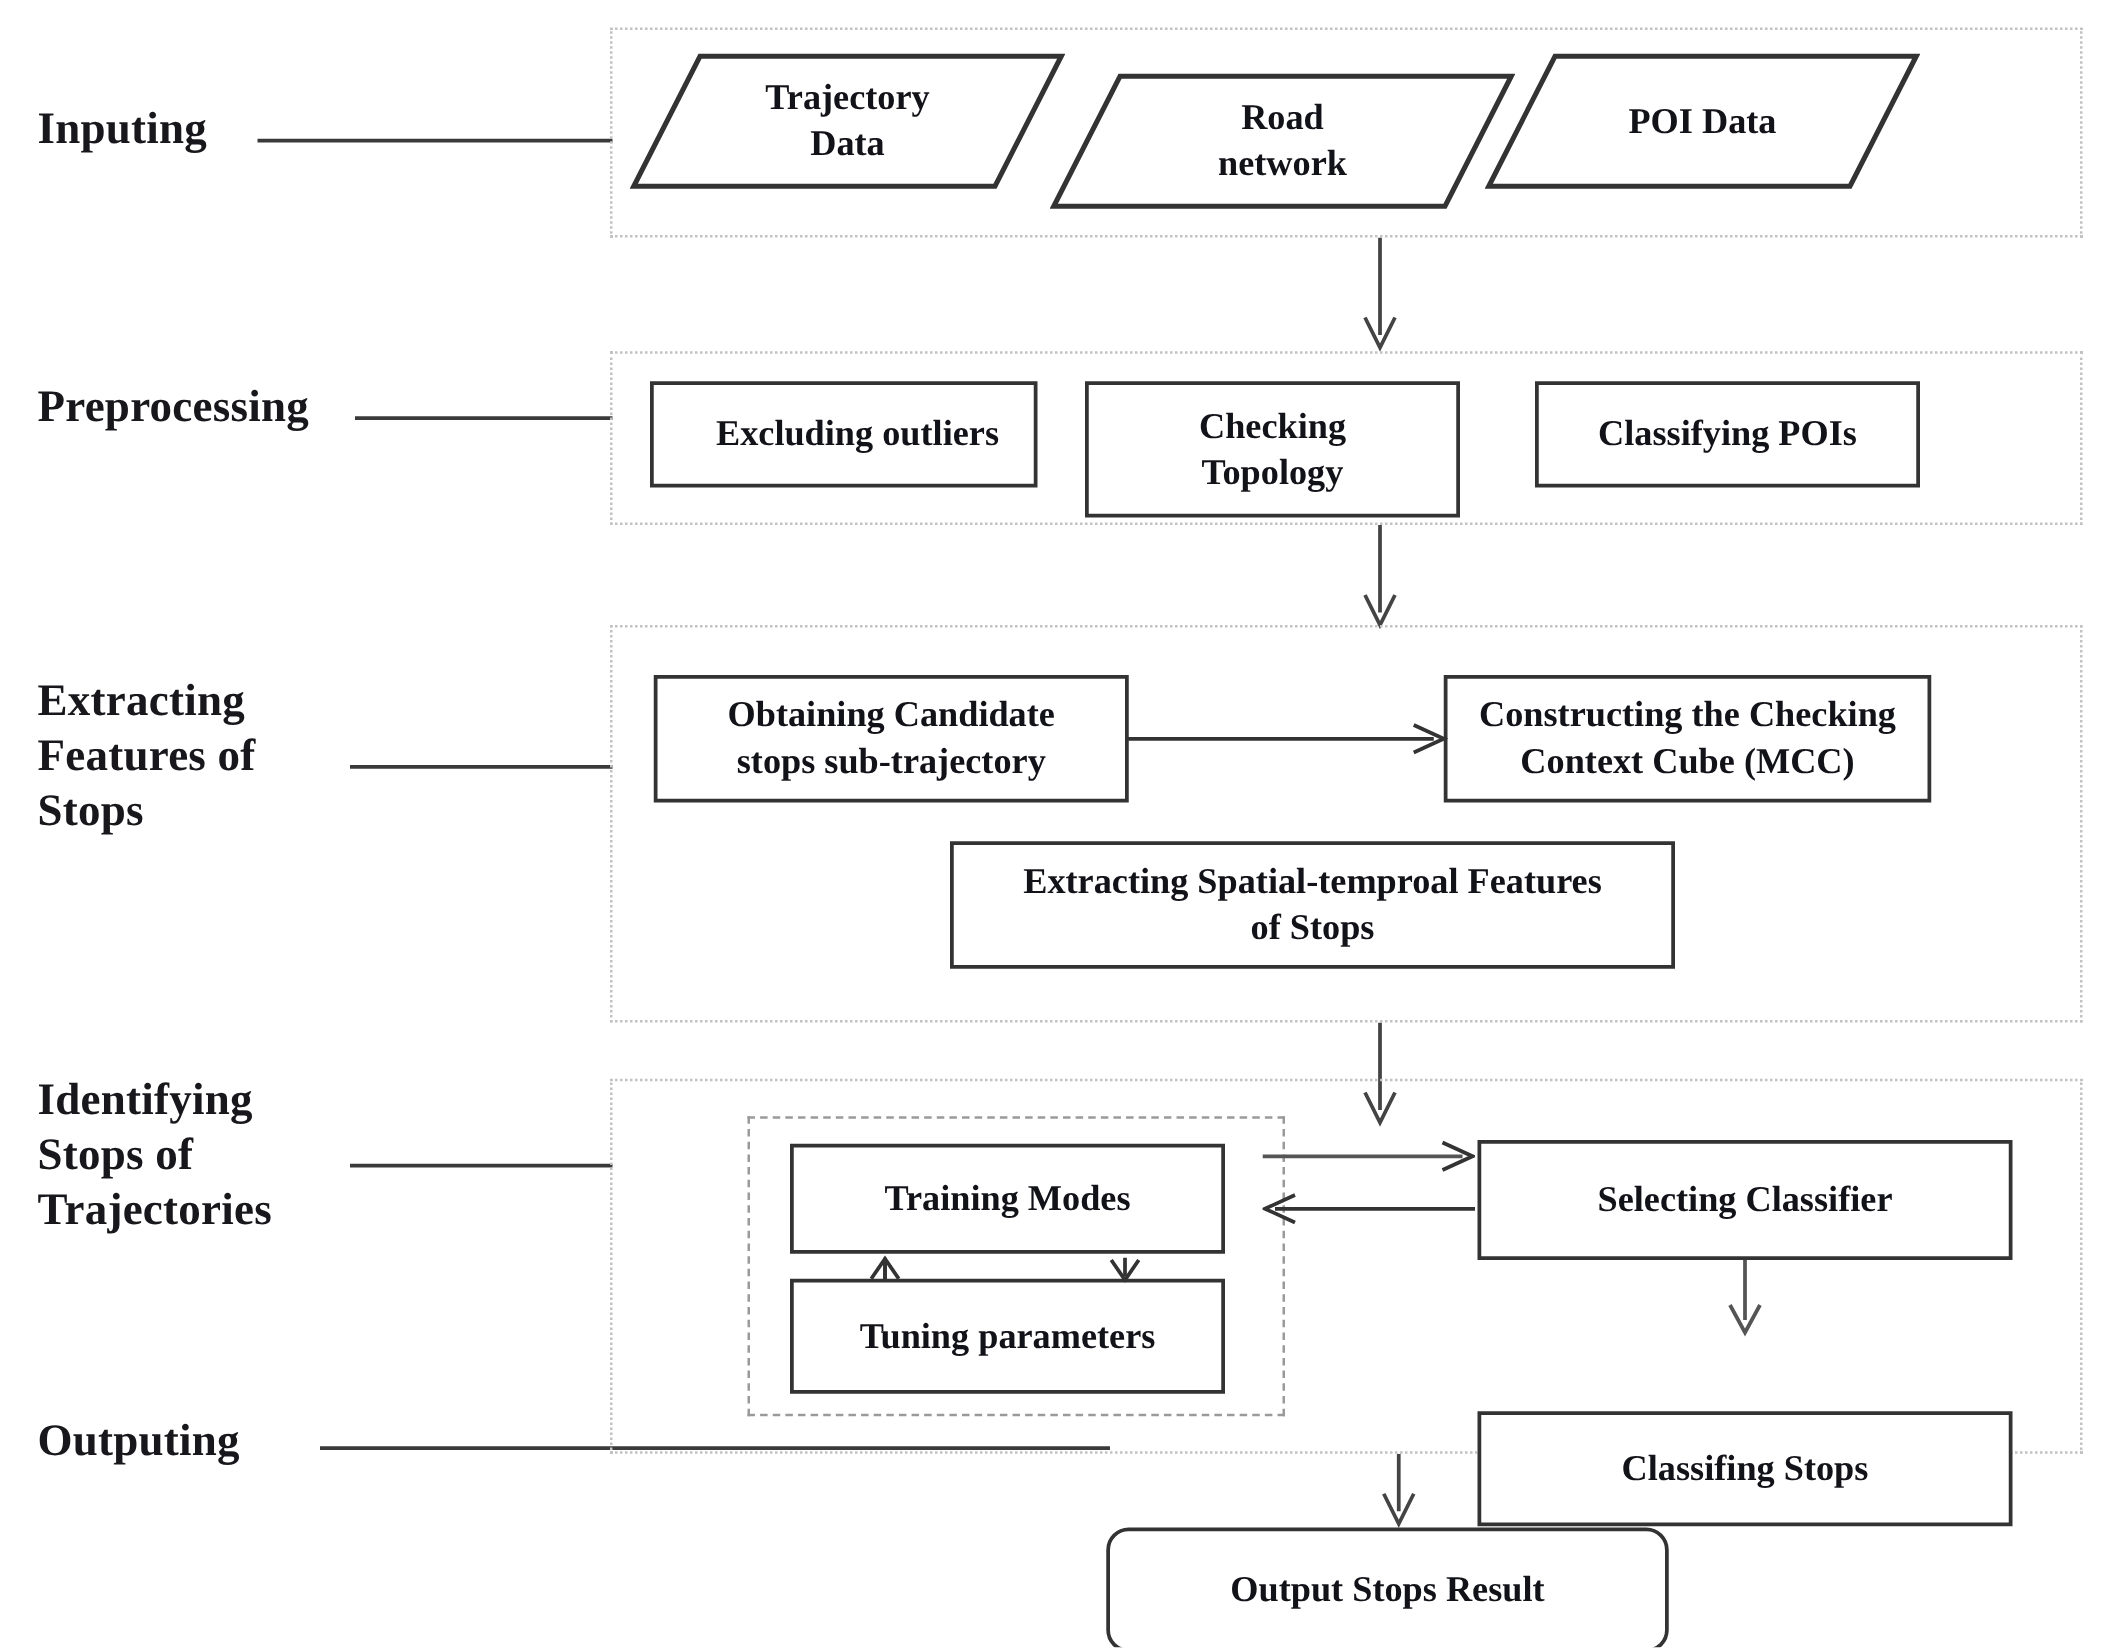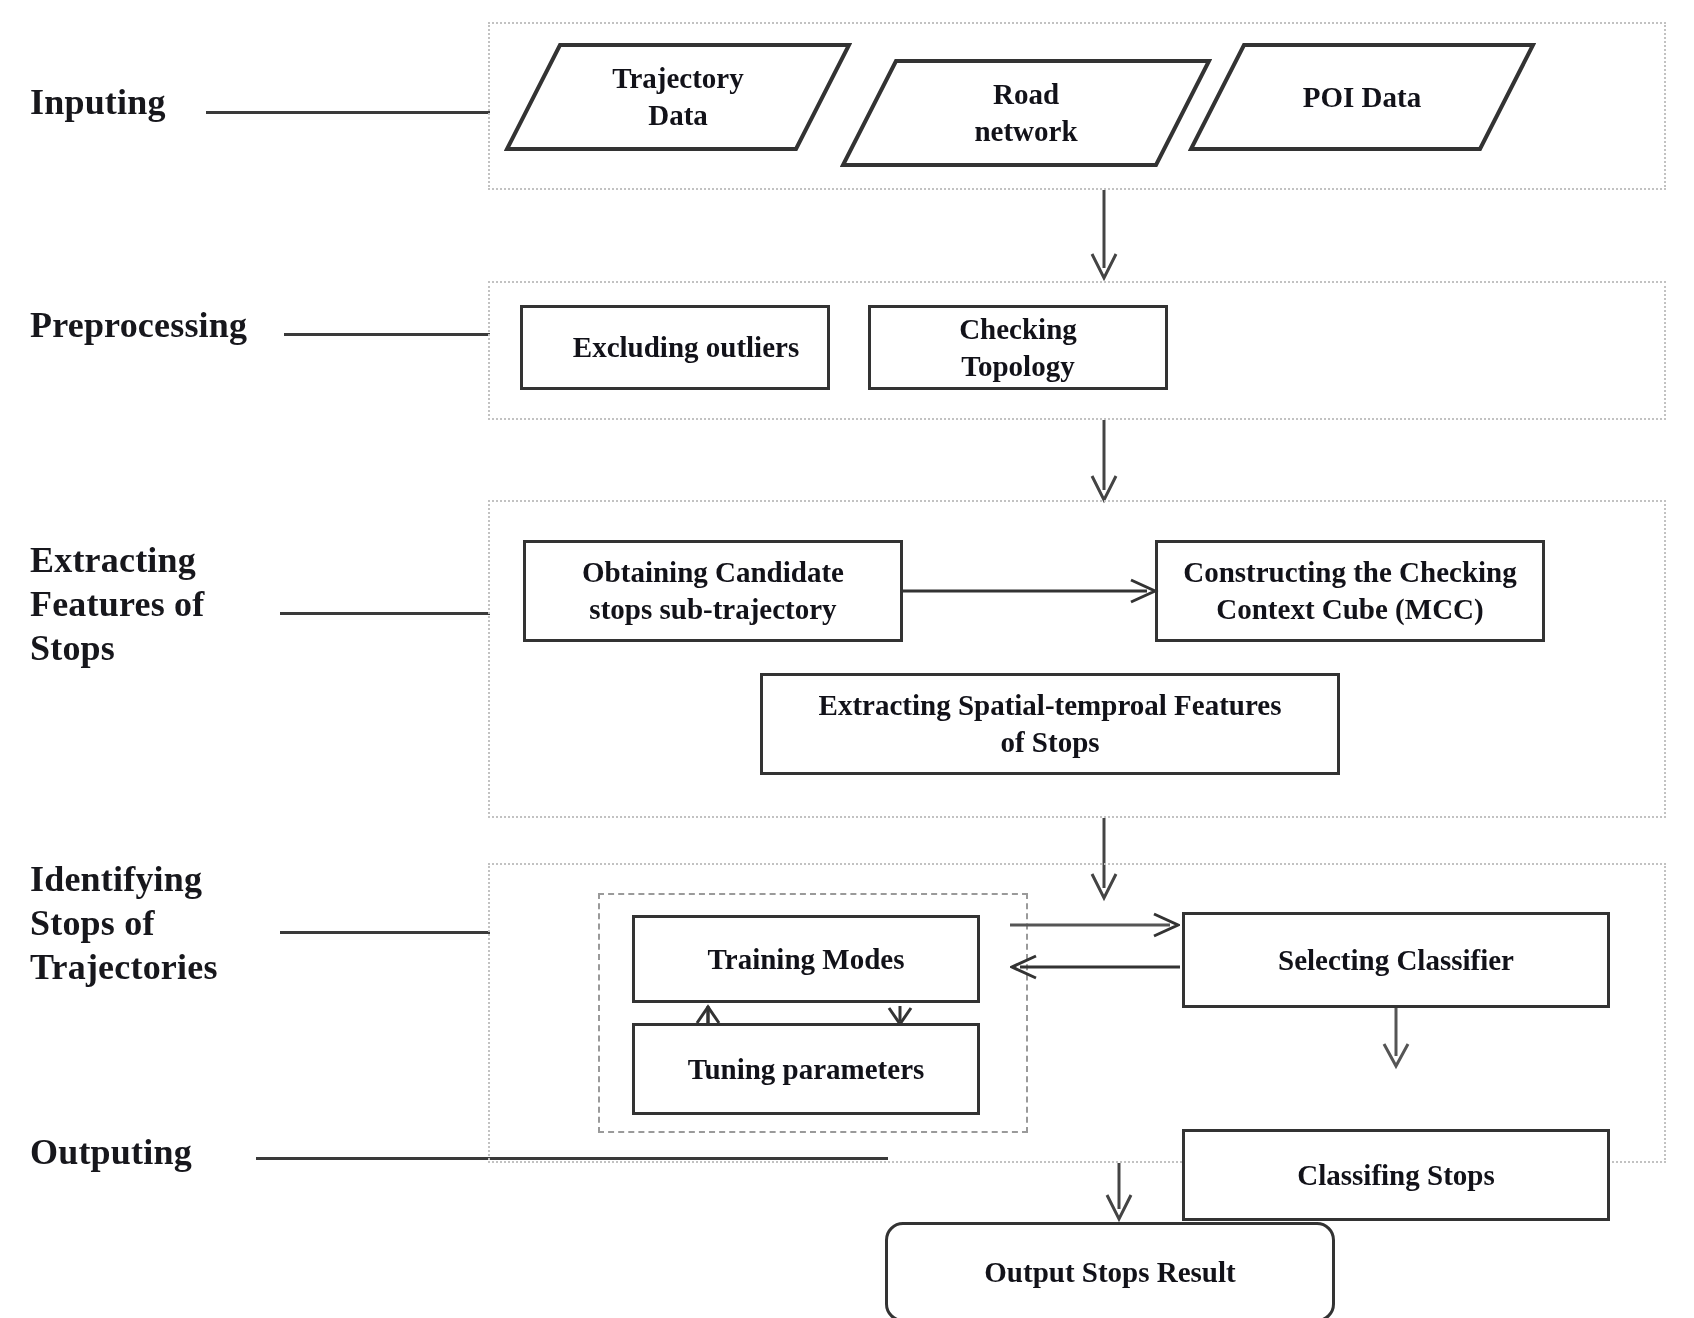--- a/index.html
+++ b/index.html
@@ -160,25 +160,28 @@
       <polyline points="4,64 16,88 28,64" fill="none" stroke="#444444" stroke-width="3"></polyline>
     </svg>
   </div>
 
   <div class="stage-box" style="left:488px; top:281px; width:1178px; height:139px;"></div>
 
   <div class="node" style="left:520px; top:305px; width:310px; height:85px;padding-left:28px;">
     <span>Excluding outliers</span>
   </div>
 
-  <div class="node" style="left:868px; top:305px; width:300px; height:85px; white-space:pre-line;">
+  <div class="node" style="left:868px; top:305px; width:300px; height:109px; white-space:pre-line;">
     <span style="white-space:pre-line;">Checking
 Topology</span>
   </div>
 
+  <div class="node" style="left:1228px; top:305px; width:308px; height:85px;">
+    <span>Classifying POIs</span>
+  </div>
 
   <div class="arrow" style="left:1088px; top:420px;">
     <svg width="32" height="84" viewBox="0 0 32 84">
       <line x1="16" y1="0" x2="16" y2="70" stroke="#444444" stroke-width="3"></line>
       <polyline points="4,56 16,80 28,56" fill="none" stroke="#444444" stroke-width="3"></polyline>
     </svg>
   </div>
 
   <div class="stage-box" style="left:488px; top:500px; width:1178px; height:318px;"></div>
 

